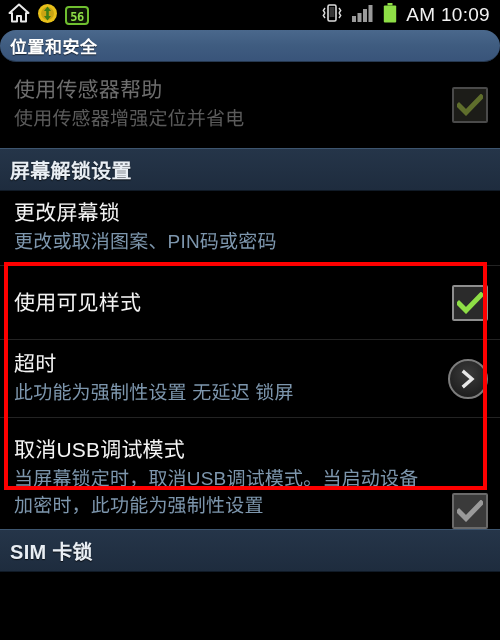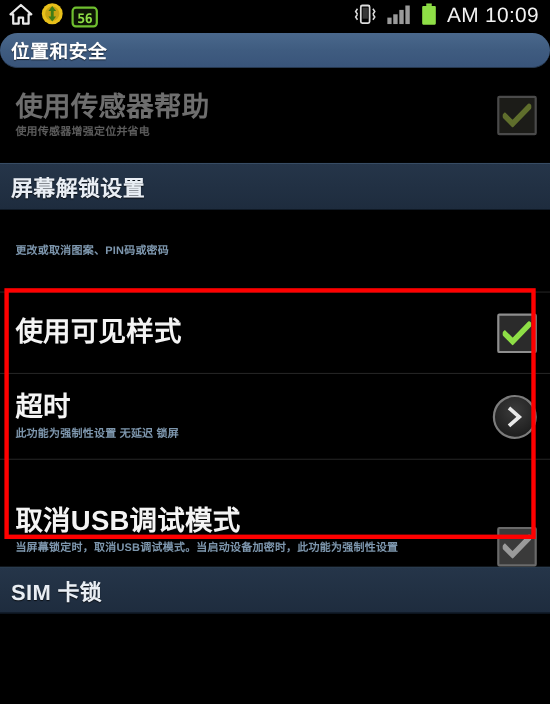--- a/index.html
+++ b/index.html
@@ -114,33 +114,32 @@
     min-height: 58px;
   }
   .row + .row { border-top: 1px solid #232323; }
   .row-text {
     flex: 1 1 auto;
     min-width: 0;
     padding: 9px 0;
   }
   .row-title {
     color: #f4f4f4;
-    font-size: 25px;
+    font-size: 21px;
     line-height: 1.22;
     letter-spacing: 0.2px;
-    font-weight: 700;
+    font-weight: 400;
   }
   .row-title.dim { color: #6e6e6e; }
   .row-sub {
     color: #7d96ad;
-    font-size: 10px;
+    font-size: 19px;
     line-height: 1.45;
     margin-top: 2px;
     letter-spacing: 0.2px;
-    font-weight: bold;
   }
   .row-sub.dim { color: #5b5b5b; }
 
   
   .checkbox {
     flex: 0 0 auto;
     width: 36px;
     height: 36px;
     border: 2px solid #8e8e8e;
     background: #2b2b2b;
@@ -253,20 +252,21 @@
         </svg>
       </div>
     </div>
 
     <div class="section-header">
       <span class="sh-label">屏幕解锁设置</span>
     </div>
 
     <div class="row" style="min-height:74px;">
       <div class="row-text">
+        <div class="row-title">更改屏幕锁</div>
         <div class="row-sub">更改或取消图案、PIN码或密码</div>
       </div>
     </div>
 
     <div class="row" style="min-height:74px;">
       <div class="row-text">
         <div class="row-title">使用可见样式</div>
       </div>
       <div class="checkbox">
         <svg width="26" height="22" viewBox="0 0 26 22">

